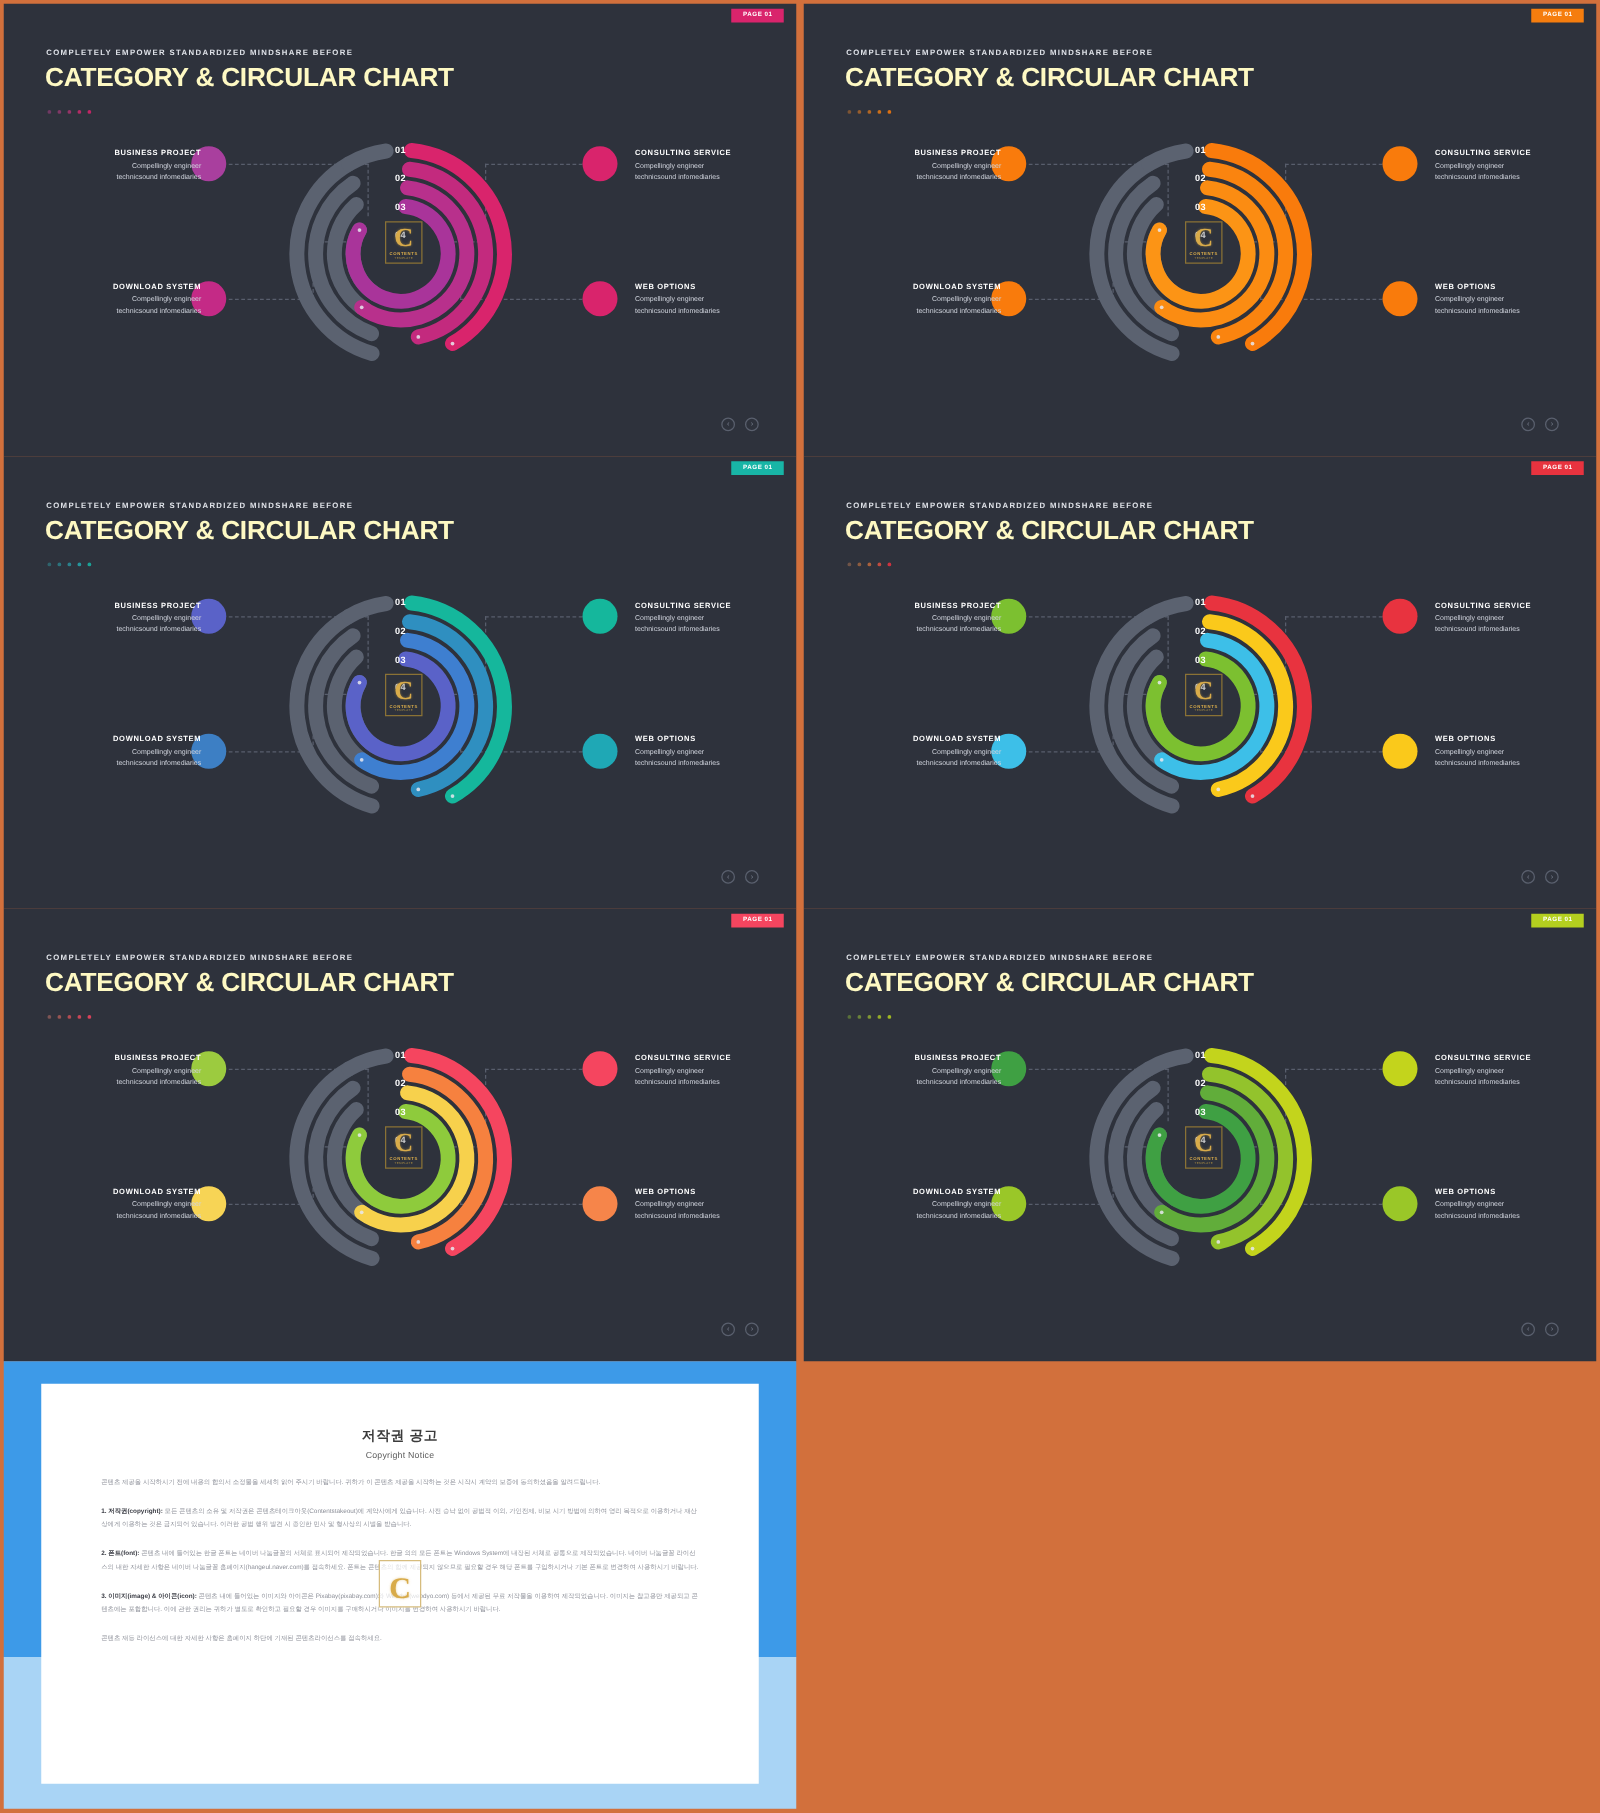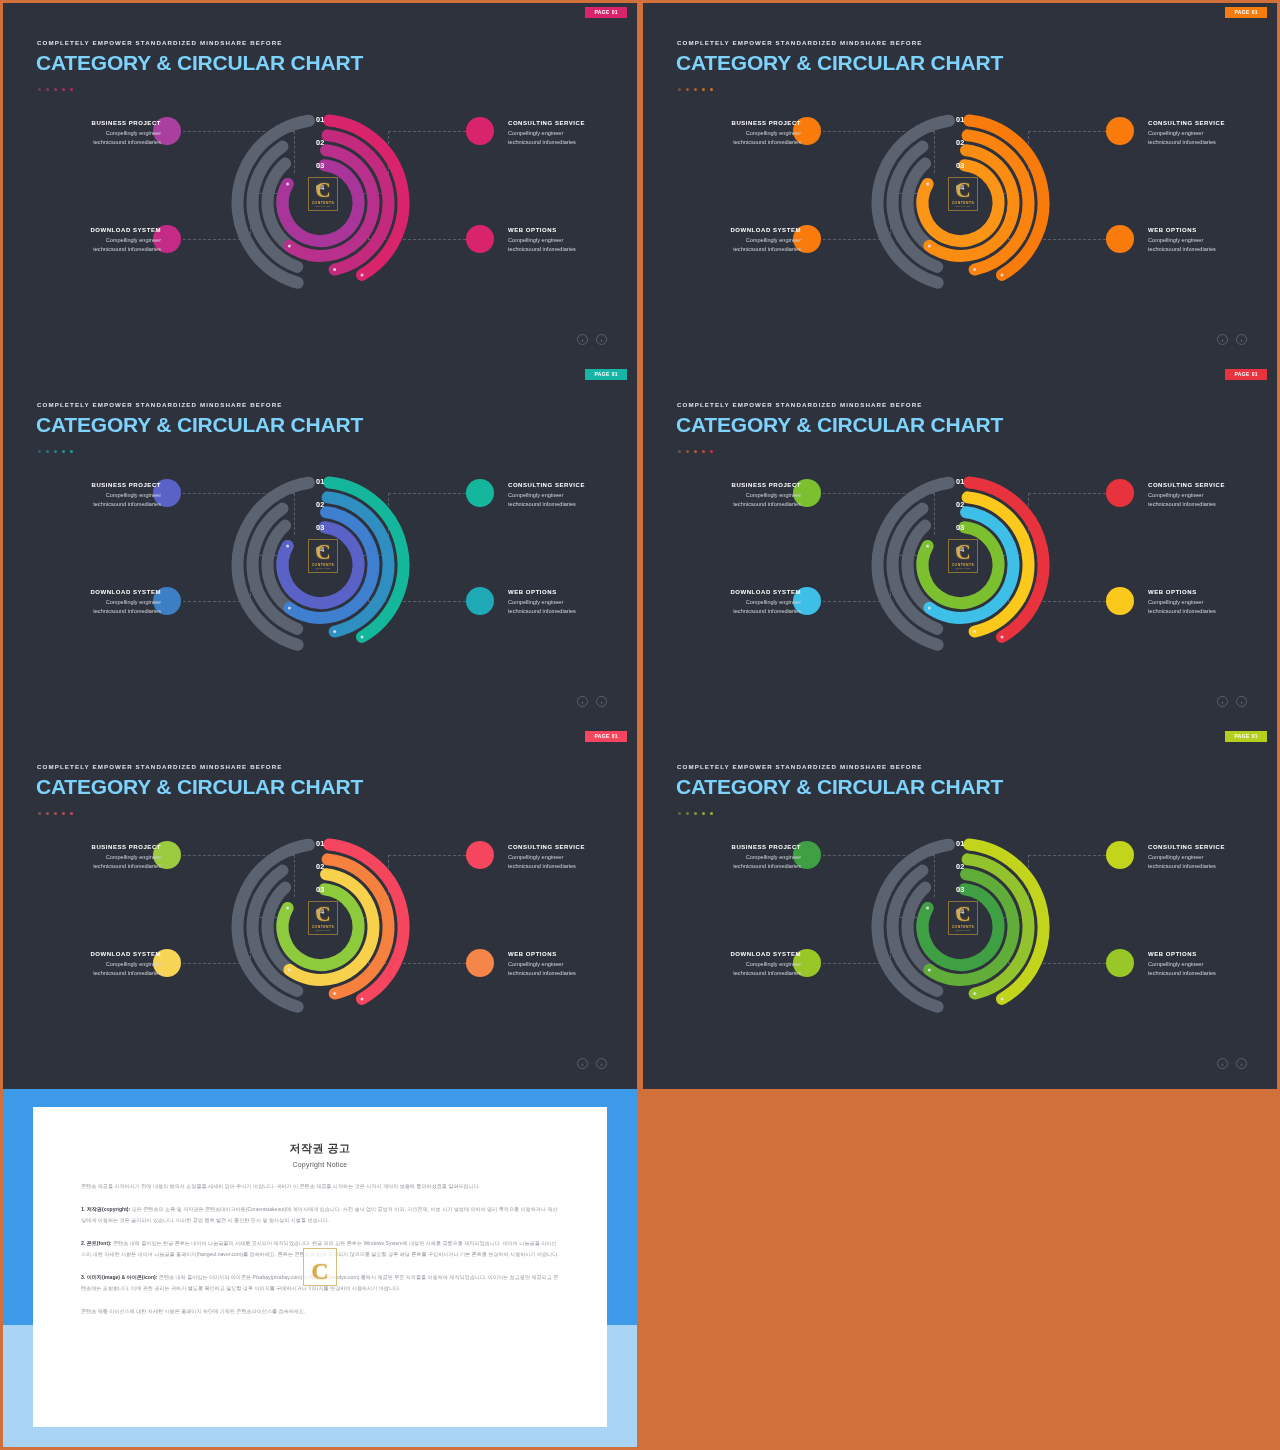--- a/index.html
+++ b/index.html
@@ -33,21 +33,21 @@
     line-height: 1;
   }
   .eyebrow {
     position: absolute; left: 34px; top: 36px;
     font-size: 6.2px; font-weight: bold; letter-spacing: 1.1px;
     color: #dfe2e8; white-space: nowrap;
   }
   .title {
     position: absolute; left: 33px; top: 48px;
     font-size: 21px; font-weight: bold; letter-spacing: -0.2px;
-    color: #7dd3fc; white-space: nowrap;
+    color: #fef9c3; white-space: nowrap;
   }
   .dots { position: absolute; left: 35px; top: 85px; display: flex; gap: 5px; }
   .dots i { width: 3px; height: 3px; border-radius: 50%; display: block; opacity:.85; }
 
   .nav { position: absolute; right: 30px; bottom: 20px; display: flex; gap: 8px; }
   .nav span {
     width: 11px; height: 11px; border-radius: 50%;
     border: 1px solid #5a606e; display: flex;
     align-items: center; justify-content: center;
     color: #7a8191; font-size: 6px; line-height: 1;

